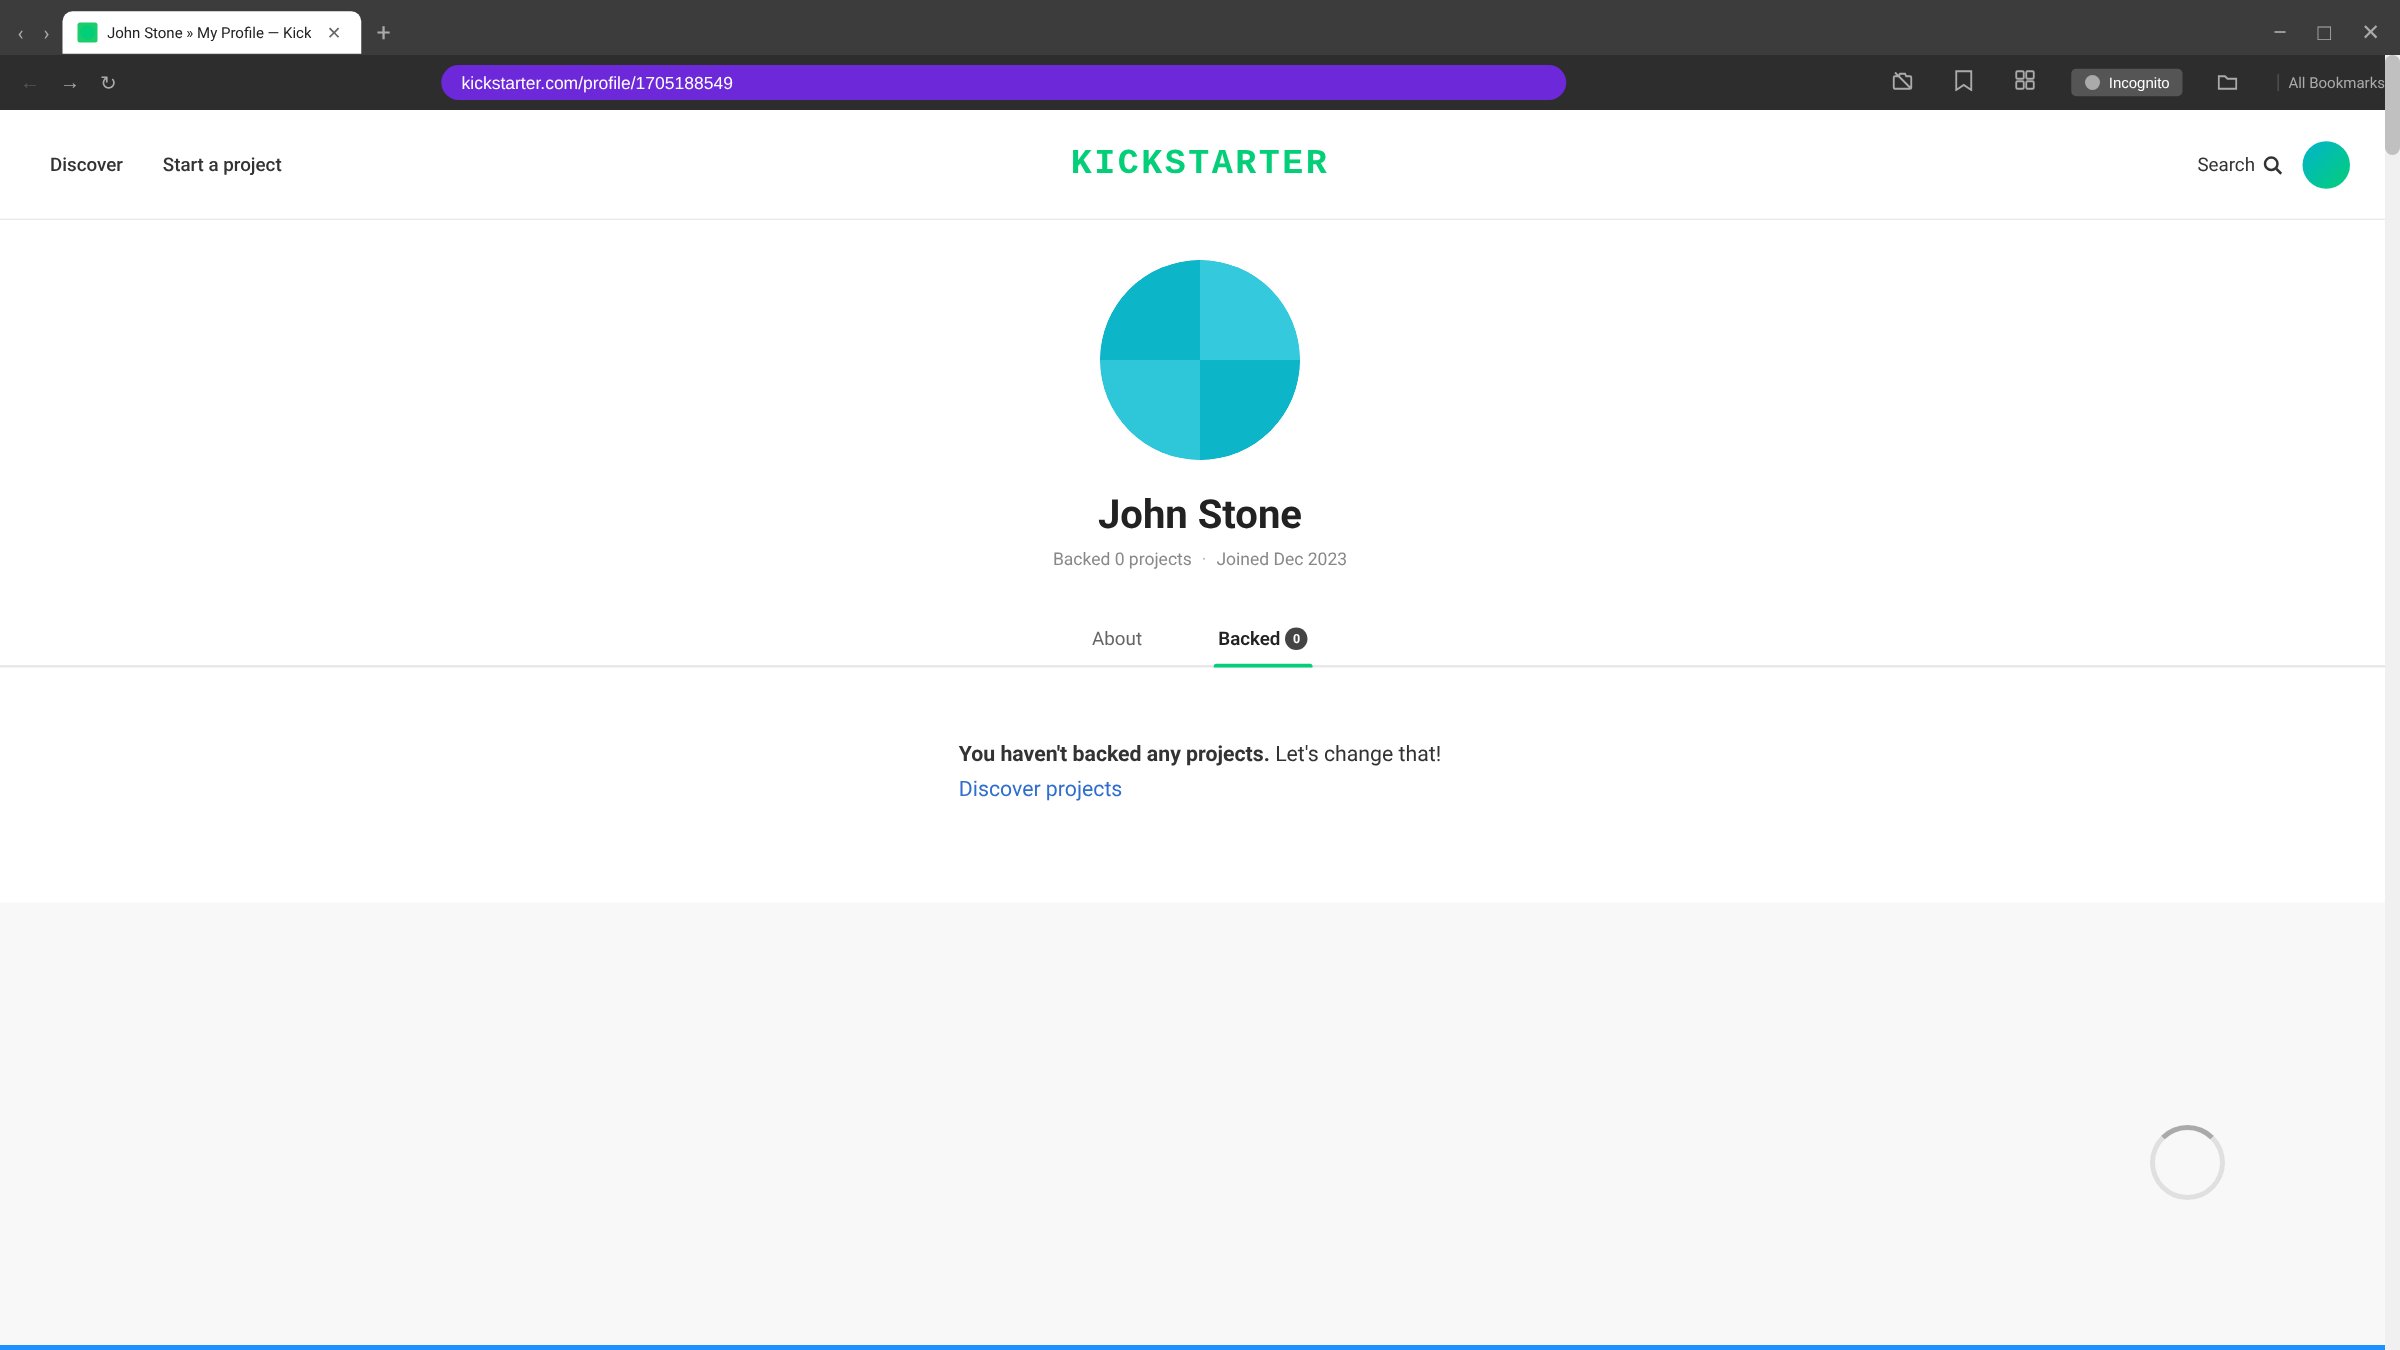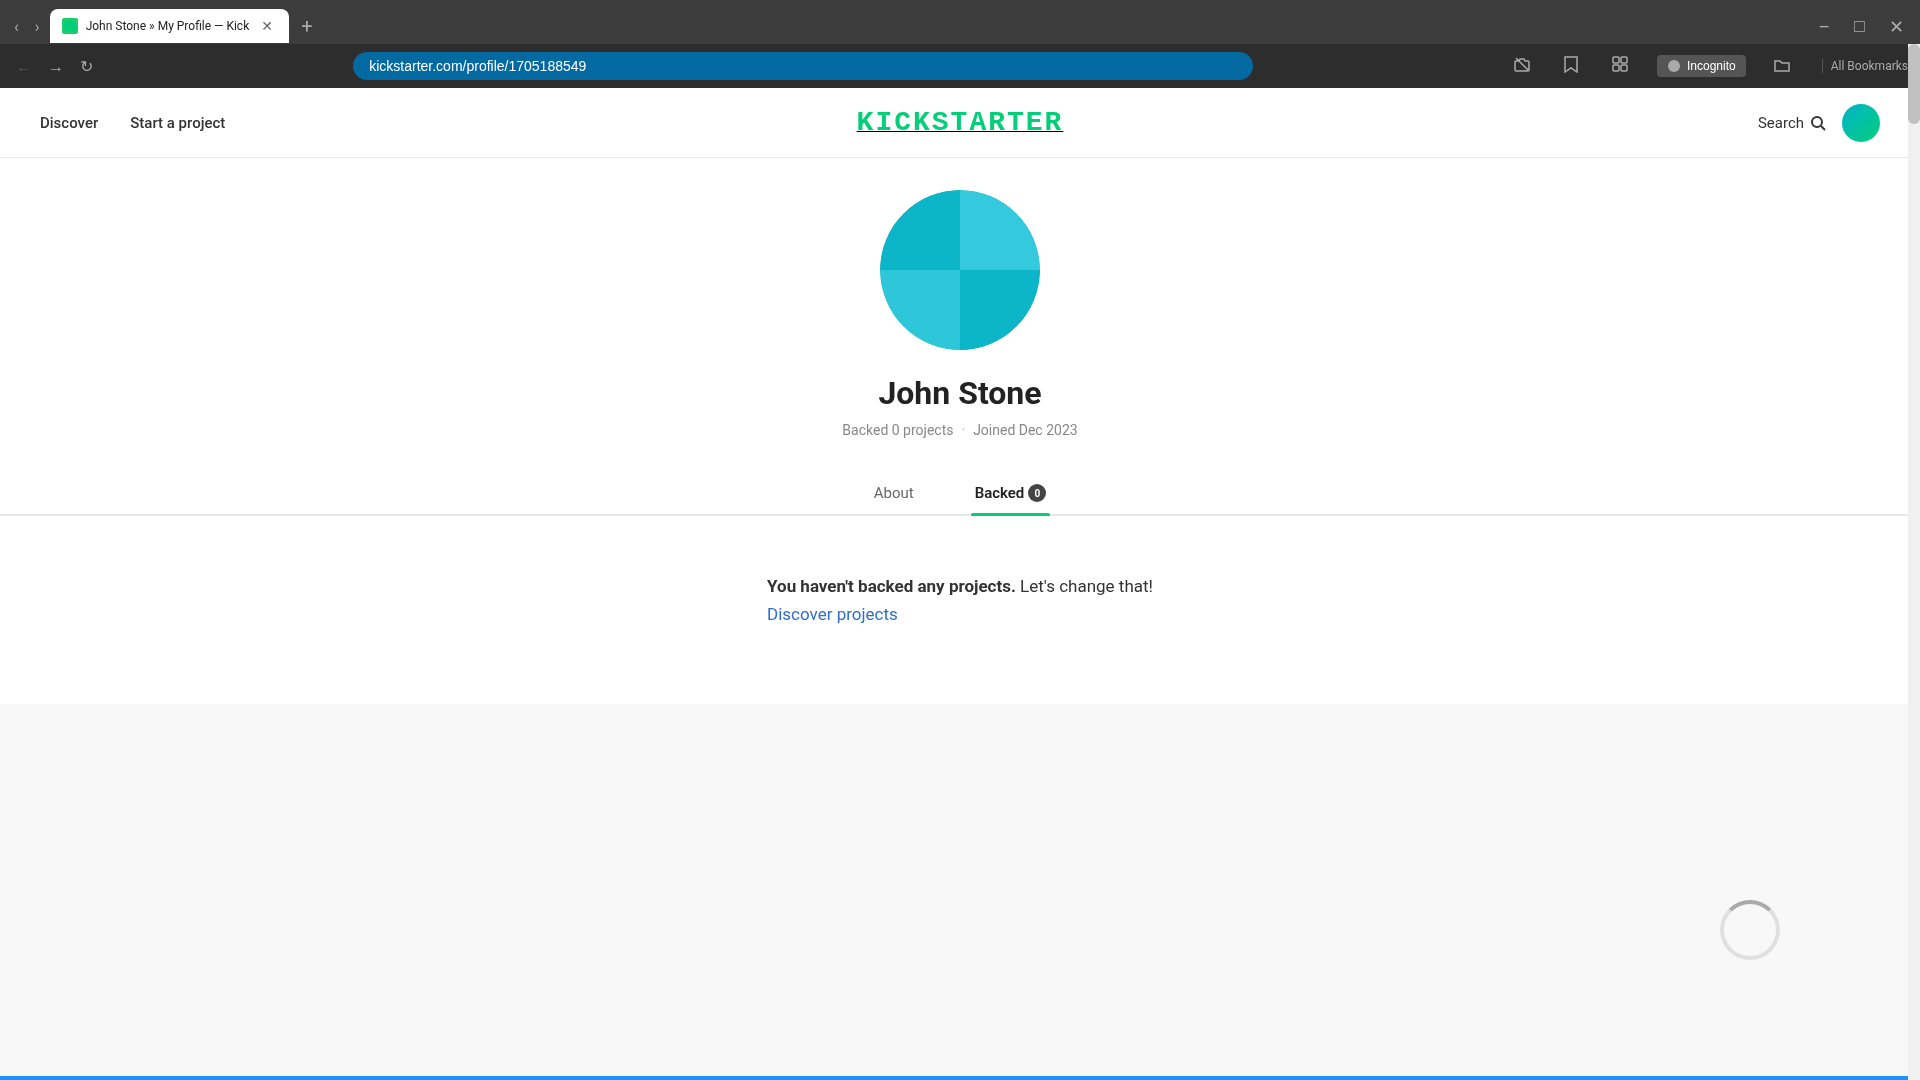--- a/index.html
+++ b/index.html
@@ -15,35 +15,35 @@
     .tab-favicon svg { width: 12px; height: 12px; }
     .tab-title { font-size: 12px; color: #222; flex: 1; overflow: hidden; text-overflow: ellipsis; white-space: nowrap; }
     .tab-close { color: #666; font-size: 14px; cursor: pointer; border-radius: 50%; width: 20px; height: 20px; display: flex; align-items: center; justify-content: center; }
     .tab-new { color: #aaa; font-size: 20px; padding: 4px 8px; cursor: pointer; }
     .browser-window-controls { margin-left: auto; display: flex; align-items: center; padding-right: 8px; gap: 8px; }
     .win-btn { color: #aaa; font-size: 18px; cursor: pointer; padding: 4px 8px; }
 
     .browser-address-bar { background: #2d2d2d; display: flex; align-items: center; padding: 6px 12px; gap: 8px; height: 44px; }
     .nav-btn { color: #aaa; font-size: 16px; cursor: pointer; padding: 4px; border-radius: 4px; }
     .nav-btn.disabled { color: #555; cursor: default; }
-    .address-bar-input { flex: 1; background: #0369a1; border: none; border-radius: 20px; padding: 6px 16px; color: #fff; font-size: 14px; outline: none; max-width: 900px; margin: 0 auto; display: block; }
+    .address-bar-input { flex: 1; background: #6d28d9; border: none; border-radius: 20px; padding: 6px 16px; color: #fff; font-size: 14px; outline: none; max-width: 900px; margin: 0 auto; display: block; }
     .address-bar-wrapper { flex: 1; display: flex; justify-content: center; }
     .browser-right-controls { display: flex; align-items: center; gap: 24px; }
     .browser-icon-btn { color: #aaa; font-size: 16px; cursor: pointer; padding: 4px; }
     .incognito-btn { background: #555; color: #fff; border: none; border-radius: 4px; padding: 4px 10px; font-size: 12px; cursor: pointer; display: flex; align-items: center; gap: 6px; }
     .bookmarks-label { color: #aaa; font-size: 12px; padding-left: 8px; border-left: 1px solid #555; margin-left: 4px; }
 
     
     .website { background: #ffffff; }
 
     
-    .top-nav { display: flex; align-items: center; padding: 0 40px; height: 70px; border-bottom: 1px solid #e8e8e8; background: #fff; position: relative; }
+    .top-nav { display: flex; align-items: center; padding: 0 40px; height: 88px; border-bottom: 1px solid #e8e8e8; background: #fff; position: relative; }
     .nav-left { display: flex; align-items: center; gap: 32px; }
     .nav-link { font-size: 15px; color: #333; text-decoration: none; font-weight: 500; }
-    .nav-logo { position: absolute; left: 50%; transform: translateX(-50%); text-decoration: underline; }
+    .nav-logo { position: absolute; left: 50%; transform: translateX(-50%); }
     .logo-text { font-family: 'Courier New', monospace; font-size: 28px; font-weight: 900; color: #05ce78; letter-spacing: 2px; text-transform: uppercase; }
     .nav-right { margin-left: auto; display: flex; align-items: center; gap: 16px; }
     .search-btn { display: flex; align-items: center; gap: 6px; font-size: 15px; color: #333; cursor: pointer; }
     .search-icon-svg { width: 16px; height: 16px; stroke: #333; fill: none; stroke-width: 2; }
     .user-avatar { width: 38px; height: 38px; border-radius: 50%; background: linear-gradient(135deg, #00b4cc, #05ce78); cursor: pointer; }
 
     
     .privacy-banner { background: #f0f0f0; margin: 24px 120px; border-radius: 4px; padding: 18px 28px; display: flex; align-items: center; justify-content: space-between; }
     .privacy-banner-left { display: flex; align-items: center; gap: 12px; }
     .eye-icon { width: 28px; height: 28px; }

